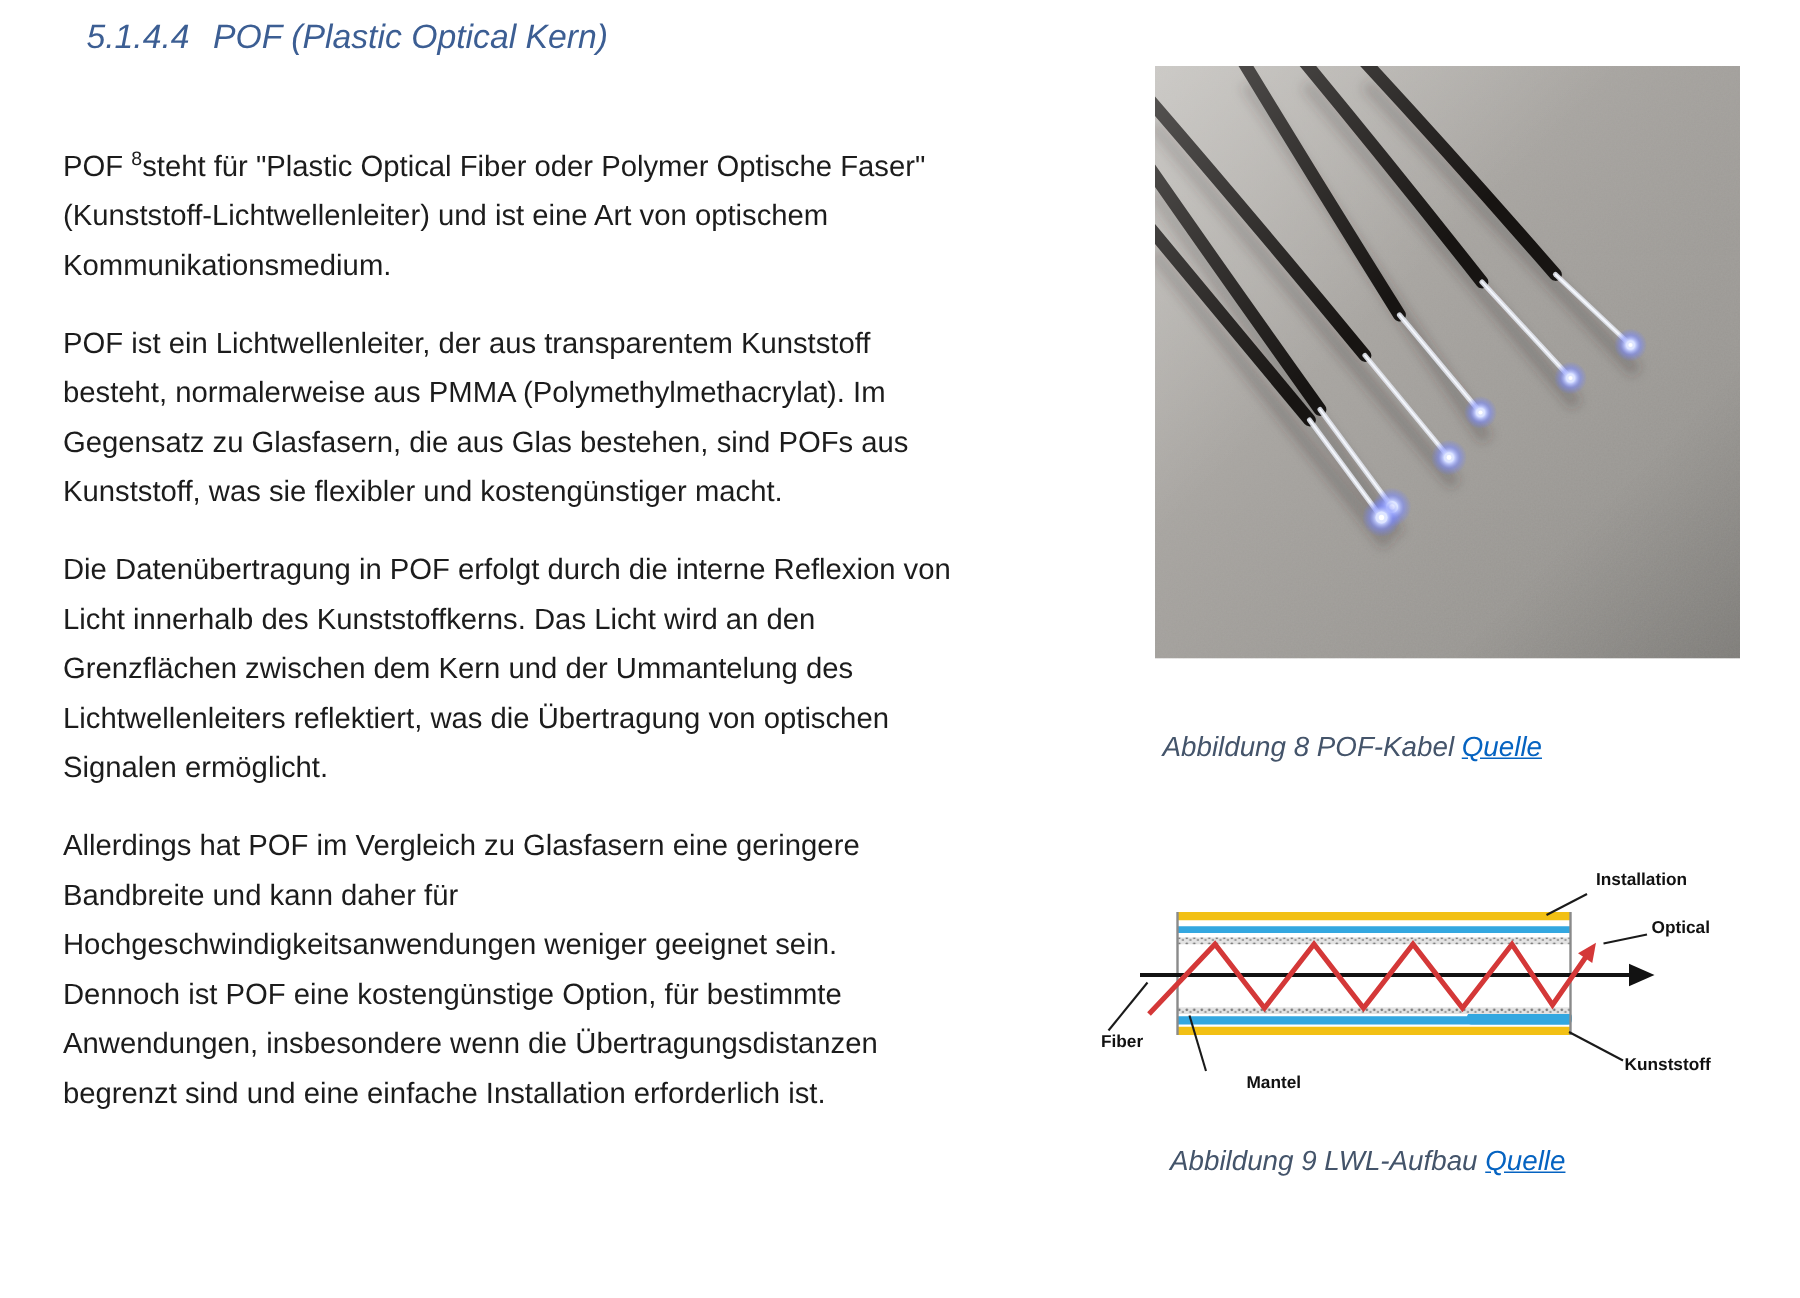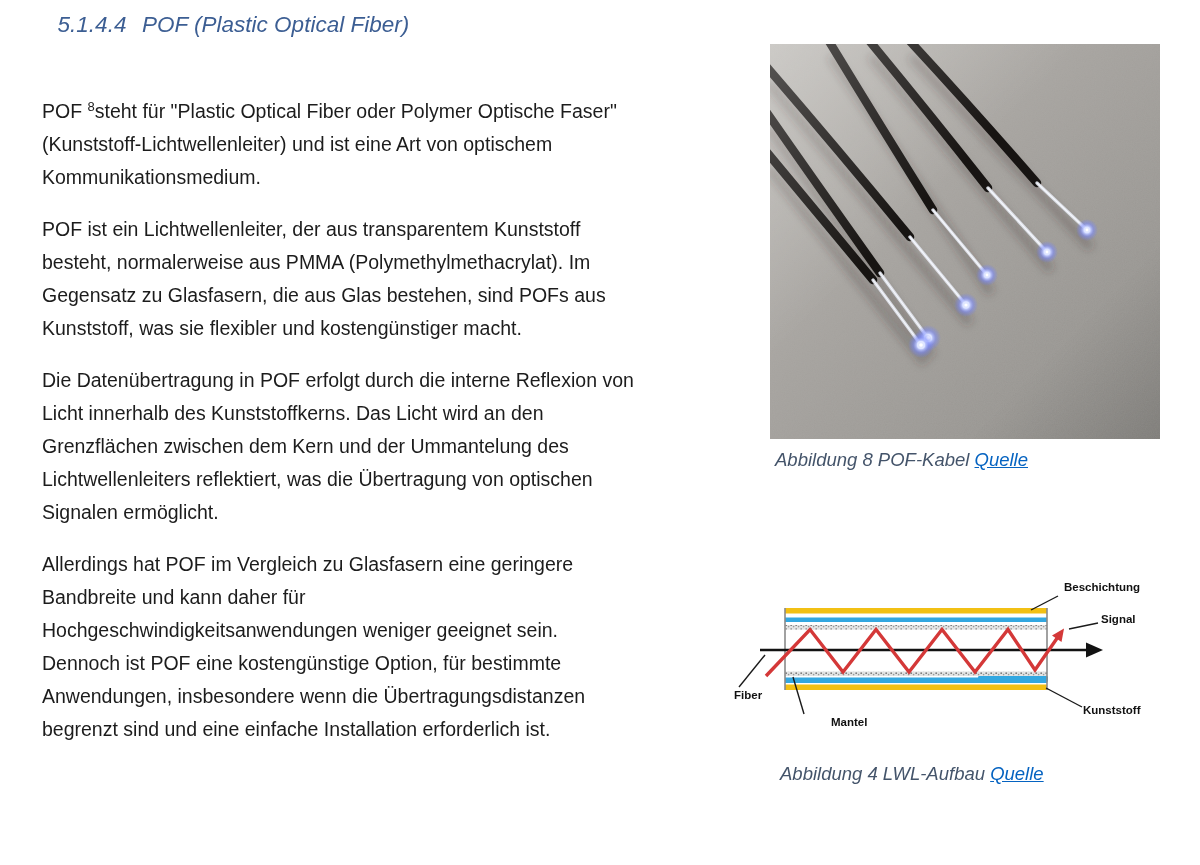--- a/index.html
+++ b/index.html
@@ -25,21 +25,21 @@
   #lbl-core{left:14px;top:117px;}
   #lbl-cladding{left:75px;top:144px;padding-left:36px;}
   #lbl-varnish{left:363px;top:132px;}
 </style>
 </head>
 <body>
 
 <div class="page">
 
   <div class="heading" style="color: rgb(60, 94, 147);">
-    <span class="num">5.1.4.4</span><span>POF (Plastic Optical Fiber)</span>
+    <span class="num">5.1.4.4</span><span>POF (Plastic Optical Kern)</span>
   </div>
 
   <div class="body-text" style="color: rgb(28, 28, 28);">
       <p>POF <sup>8</sup>steht für "Plastic Optical Fiber oder Polymer Optische Faser"<br>(Kunststoff-Lichtwellenleiter) und ist eine Art von optischem<br>Kommunikationsmedium.</p>
       <p>POF ist ein Lichtwellenleiter, der aus transparentem Kunststoff<br>besteht, normalerweise aus PMMA (Polymethylmethacrylat). Im<br>Gegensatz zu Glasfasern, die aus Glas bestehen, sind POFs aus<br>Kunststoff, was sie flexibler und kostengünstiger macht.</p>
       <p>Die Datenübertragung in POF erfolgt durch die interne Reflexion von<br>Licht innerhalb des Kunststoffkerns. Das Licht wird an den<br>Grenzflächen zwischen dem Kern und der Ummantelung des<br>Lichtwellenleiters reflektiert, was die Übertragung von optischen<br>Signalen ermöglicht.</p>
       <p>Allerdings hat POF im Vergleich zu Glasfasern eine geringere<br>Bandbreite und kann daher für<br>Hochgeschwindigkeitsanwendungen weniger geeignet sein.<br>Dennoch ist POF eine kostengünstige Option, für bestimmte<br>Anwendungen, insbesondere wenn die Übertragungsdistanzen<br>begrenzt sind und eine einfache Installation erforderlich ist.</p>
     </div>
 
   <div class="photo">
@@ -141,21 +141,21 @@
             <circle cx="151" cy="301" r="13" fill="url(#glow)"></circle>
             <circle cx="151" cy="301" r="4" fill="#dfe6ff"></circle>
             <circle cx="151" cy="301" r="1.8" fill="#fff"></circle>
           </g>
       </g>
 
       <rect width="390" height="395" fill="url(#sheen)"></rect>
     </svg>
   </div>
 
-  <div class="caption" id="cap-photo" style="color: rgb(68, 84, 106);">
+  <div class="caption" id="cap-photo" style="color: rgb(68, 84, 106); margin-top: 38px;">
     <span>Abbildung 8 POF-Kabel </span><a style="color: rgb(5, 99, 193);">Quelle</a>
   </div>
 
   <div class="diagram">
     <svg width="480" height="185" viewBox="0 0 480 185">
       <defs>
         <pattern id="speck" width="5" height="4" patternUnits="userSpaceOnUse">
           <rect width="5" height="4" fill="#e3e3e3"></rect>
           <circle cx="1.2" cy="1.2" r="0.9" fill="#7d7d7d"></circle>
           <circle cx="3.6" cy="2.6" r="0.8" fill="#9a9a9a"></circle>
@@ -183,24 +183,24 @@
 
       <g stroke="#1a1a1a" stroke-width="1.4">
         <line x1="338" y1="24" x2="311" y2="38"></line>
         <line x1="378" y1="51" x2="349" y2="57"></line>
         <line x1="45" y1="83" x2="19" y2="115"></line>
         <line x1="73" y1="105" x2="84" y2="142"></line>
         <line x1="326" y1="116" x2="362" y2="135"></line>
       </g>
     </svg>
 
-    <div class="dlabel" id="lbl-coating">Beschichtung</div>
-    <div class="dlabel" id="lbl-signal">Signal</div>
+    <div class="dlabel" id="lbl-coating">Installation</div>
+    <div class="dlabel" id="lbl-signal">Optical</div>
     <div class="dlabel" id="lbl-core">Fiber</div>
     <div class="dlabel" id="lbl-cladding">Mantel</div>
     <div class="dlabel" id="lbl-varnish">Kunststoff</div>
   </div>
 
   <div class="caption" id="cap-diagram" style="color: rgb(68, 84, 106);">
-    <span>Abbildung 4 LWL-Aufbau </span><a style="color: rgb(5, 99, 193);">Quelle</a>
+    <span>Abbildung 9 LWL-Aufbau </span><a style="color: rgb(5, 99, 193);">Quelle</a>
   </div>
 
 </div>
 
 </body></html>

